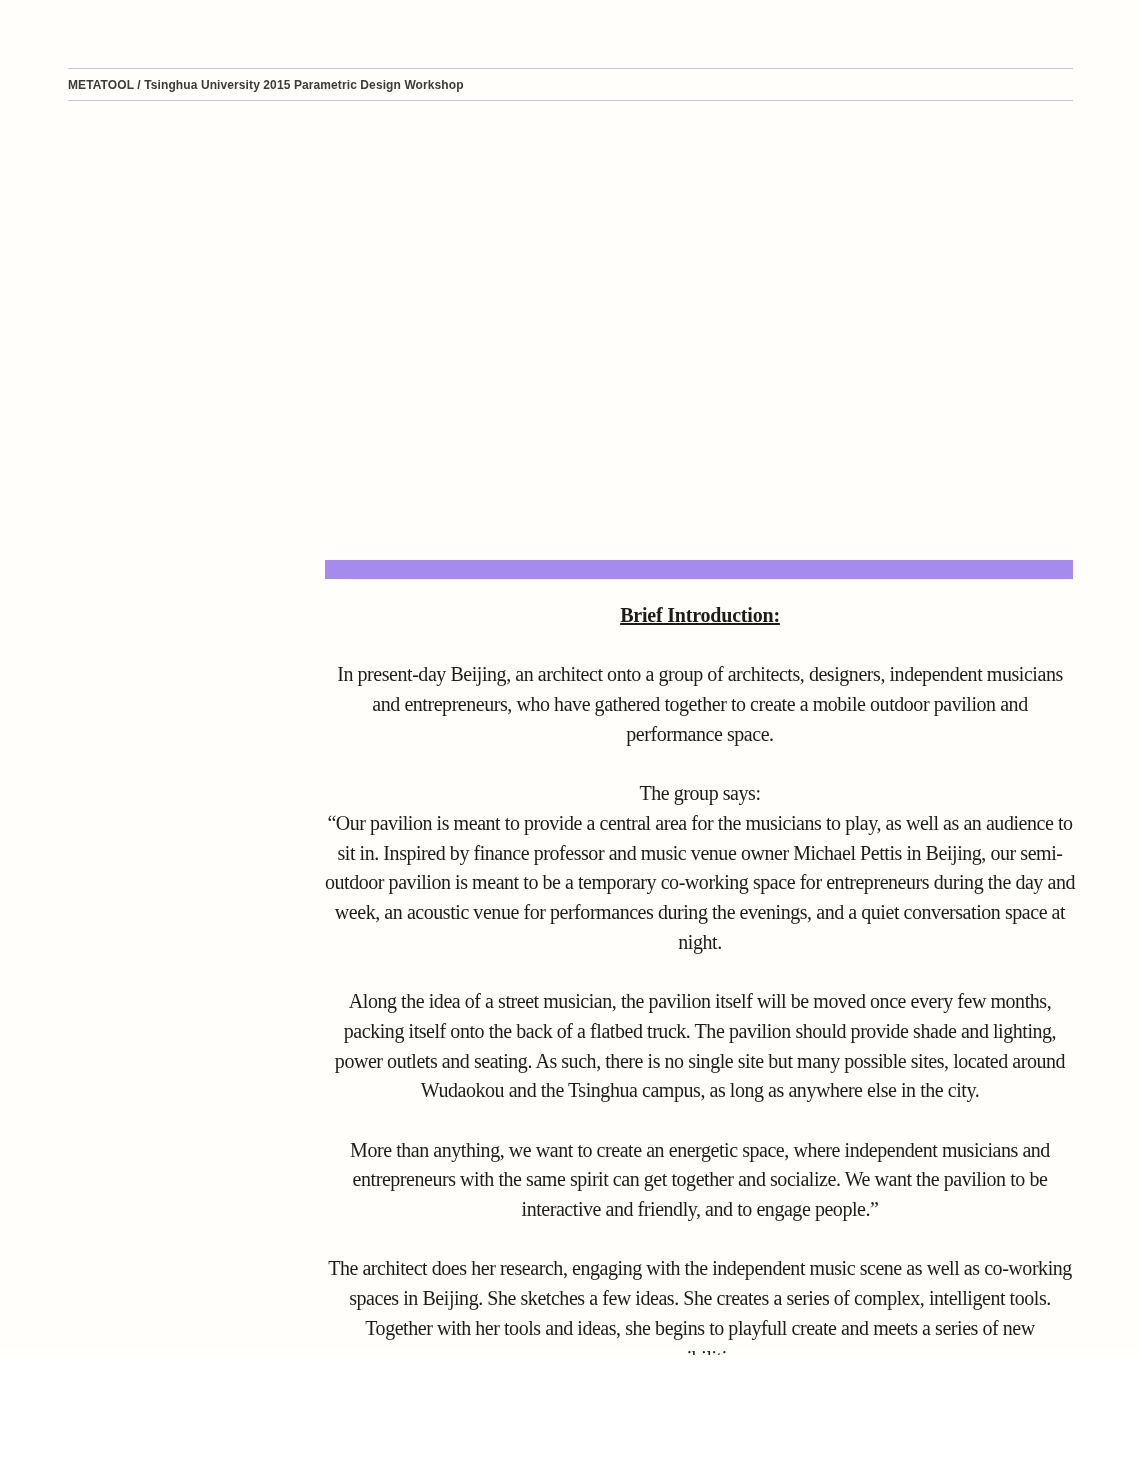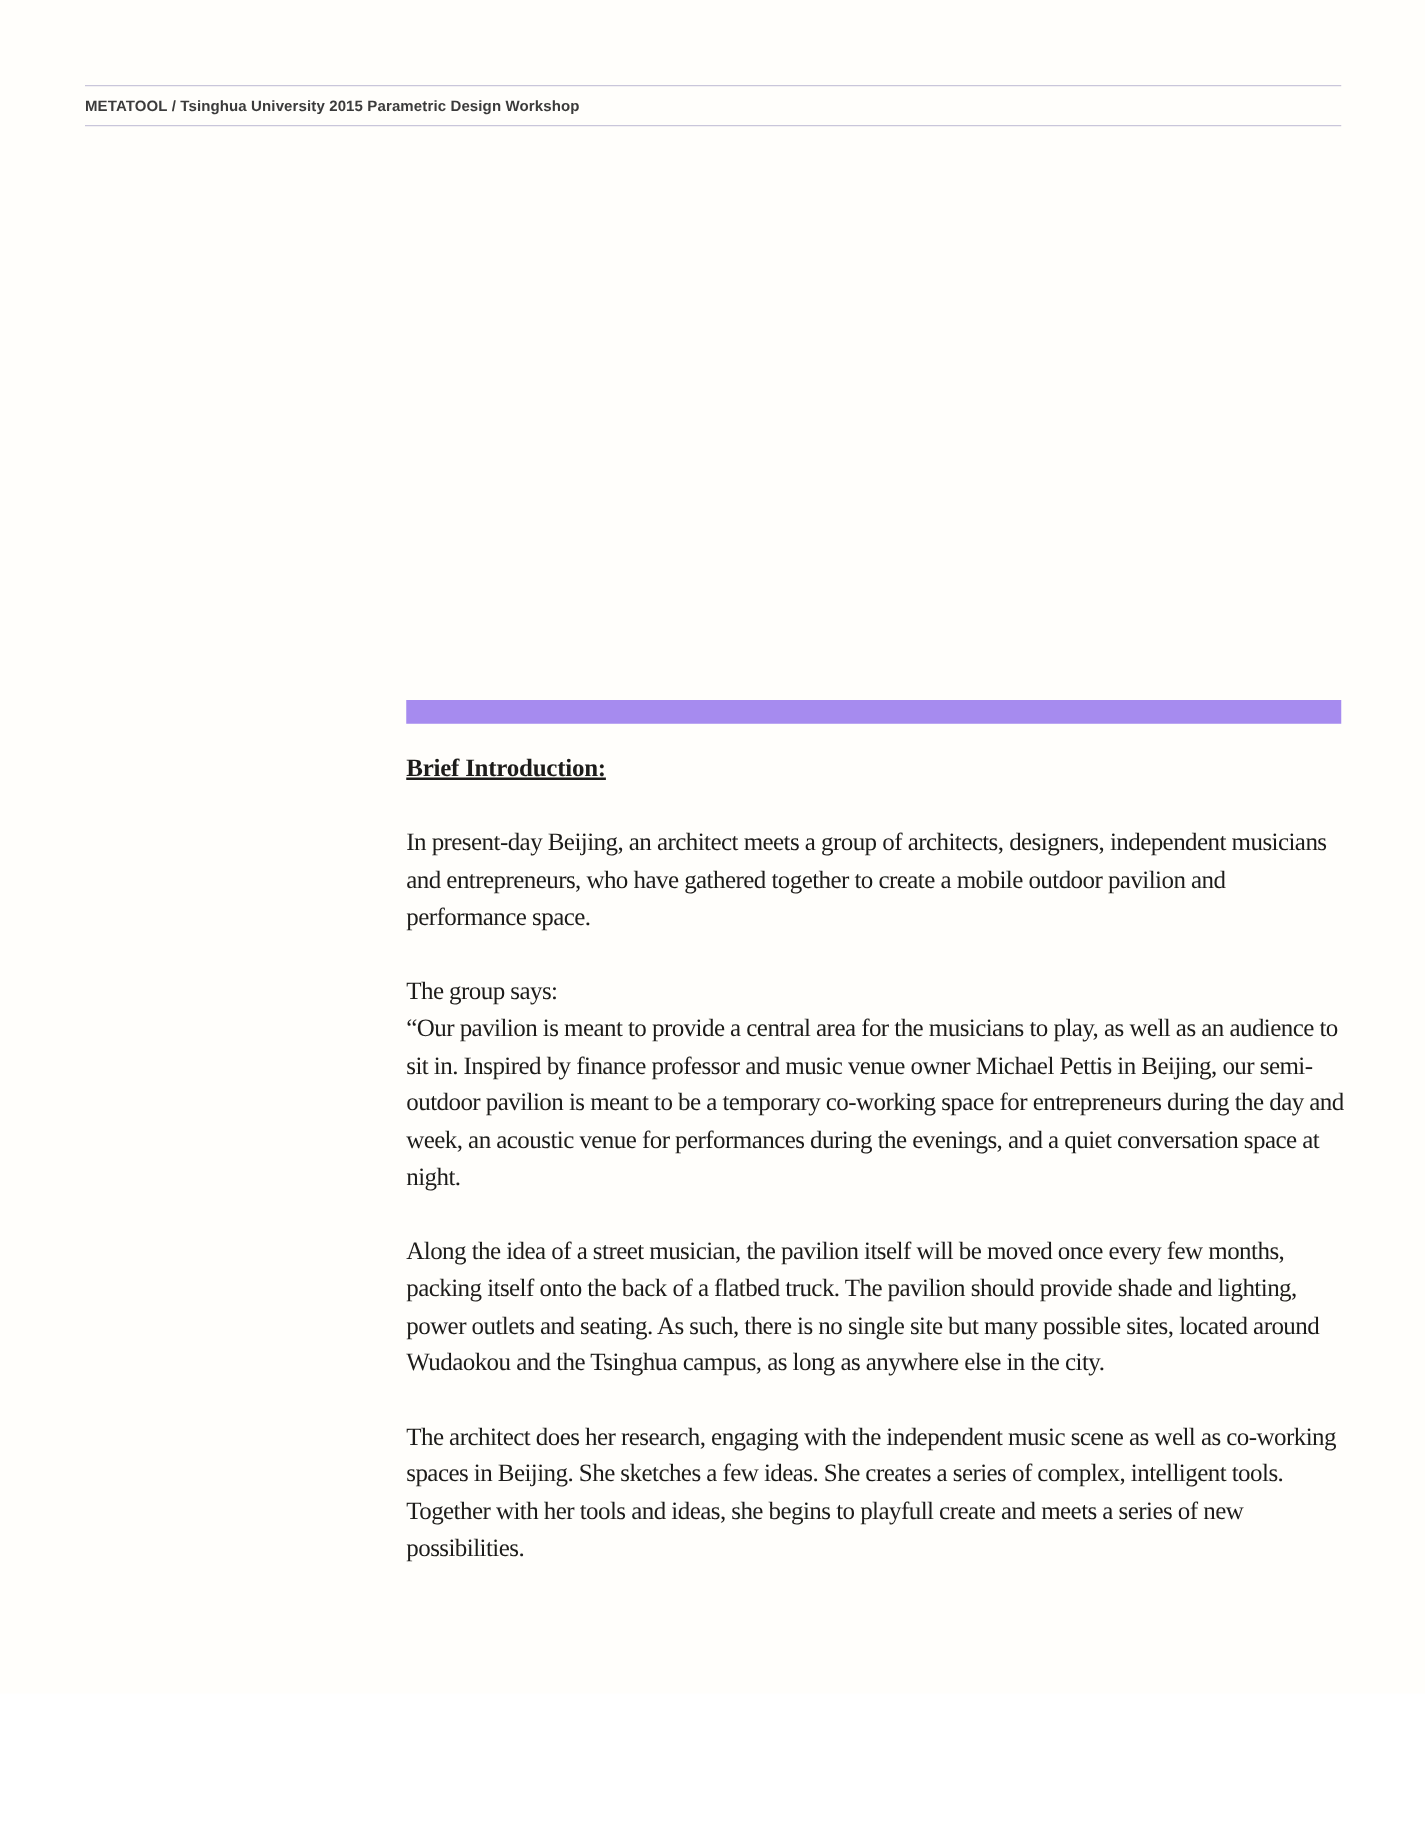--- a/index.html
+++ b/index.html
@@ -7,20 +7,21 @@
     padding: 0;
     background: #ffffff;
   }
   .page {
     position: relative;
     width: 1140px;
     height: 1355px;
     background: #fffefb;
     overflow: hidden;
     font-family: "Liberation Serif", serif;
+    text-align: center;
   }
   .rule {
     position: absolute;
     left: 68px;
     width: 1005px;
     height: 0;
     border-top: 1px solid #c9c6da;
   }
   .rule-top { top: 68px; }
   .rule-bottom { top: 100px; }
@@ -75,24 +76,25 @@
 
   <div class="header-title">METATOOL / Tsinghua University 2015 Parametric Design Workshop</div>
 
   <div class="rule rule-bottom" style="border-top-color: rgb(201, 198, 218);"></div>
 
   <div class="accent-bar" style="background: rgb(166, 139, 239);"></div>
 
   <div class="content" style="color: rgb(29, 28, 26);">
     <h2>Brief Introduction:</h2>
 
-    <p>In present-day Beijing, an architect meets a group of architects, designers, independent musicians and entrepreneurs, who have gathered together to create a mobile outdoor pavilion and performance space.</p>
+    <p>In present-day Beijing, an architect onto a group of architects, designers, independent musicians and entrepreneurs, who have gathered together to create a mobile outdoor pavilion and performance space.</p>
 
     <p>The group says:
 “Our pavilion is meant to provide a central area for the musicians to play, as well as an audience to sit in. Inspired by finance professor and music venue owner Michael Pettis in Beijing, our semi-outdoor pavilion is meant to be a temporary co-working space for entrepreneurs during the day and week, an acoustic venue for performances during the evenings, and a quiet conversation space at night.</p>
 
     <p>Along the idea of a street musician, the pavilion itself will be moved once every few months, packing itself onto the back of a flatbed truck.  The pavilion should provide shade and lighting, power outlets and seating. As such, there is no single site but many possible sites, located around Wudaokou and the Tsinghua campus, as long as anywhere else in the city.</p>
 
+    <p>More than anything, we want to create an energetic space, where independent musicians and entrepreneurs with the same spirit can get together and socialize. We want the pavilion to be interactive and friendly, and to engage people.”</p>
 
     <p>The architect does her research, engaging with the independent music scene as well as co-working spaces in Beijing. She sketches a few ideas. She creates a series of complex, intelligent tools. Together with her tools and ideas, she begins to playfull create and meets a series of new possibilities.</p>
   </div>
 
 </div>
 
 </body></html>

